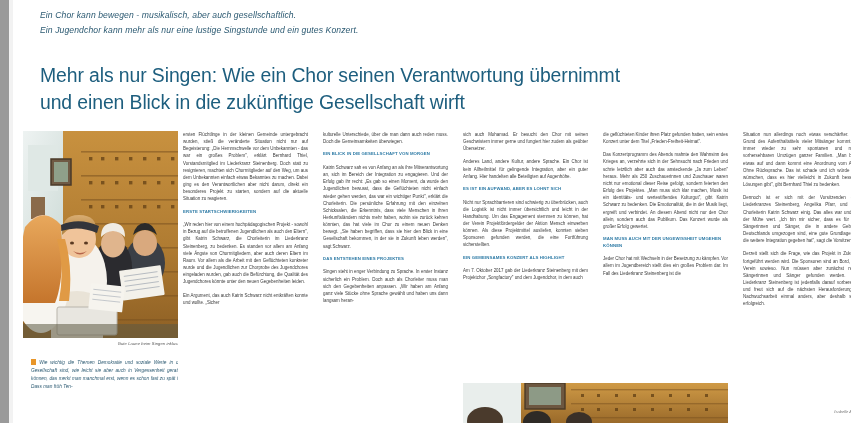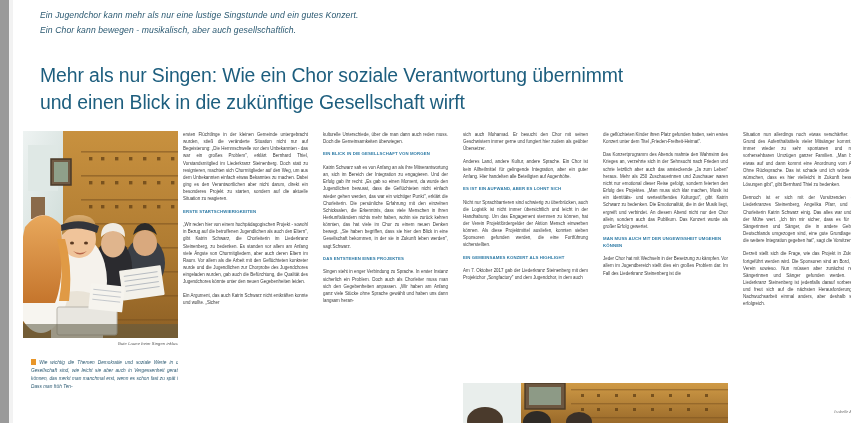--- a/index.html
+++ b/index.html
@@ -122,25 +122,25 @@
 <body>
 
 <div class="page">
 
   <div class="left-strip"></div>
   <div class="left-strip-inner"></div>
 
   <div class="content">
 
     <div class="deck">
+      <div>Ein Chor kann bewegen - musikalisch, aber auch gesellschaftlich.</div>
       <div>Ein Jugendchor kann mehr als nur eine lustige Singstunde und ein gutes Konzert.</div>
-      <div>Ein Chor kann bewegen - musikalisch, aber auch gesellschaftlich.</div>
     </div>
 
-    <h1 class="headline">Mehr als nur Singen: Wie ein Chor soziale Verantwortung übernimmt und einen Blick in die zukünftige Gesellschaft wirft</h1>
+    <h1 class="headline">Mehr als nur Singen: Wie ein Chor seinen Verantwortung übernimmt und einen Blick in die zukünftige Gesellschaft wirft</h1>
 
     <div class="cols">
 
       <div class="col c1">
         <div class="photo1">
           <svg width="160" height="207" viewBox="0 0 160 207">
             <defs>
               <linearGradient id="wood" x1="0" y1="0" x2="0" y2="1">
                 <stop offset="0%" stop-color="#c8913f"></stop>
                 <stop offset="55%" stop-color="#b07c32"></stop>

